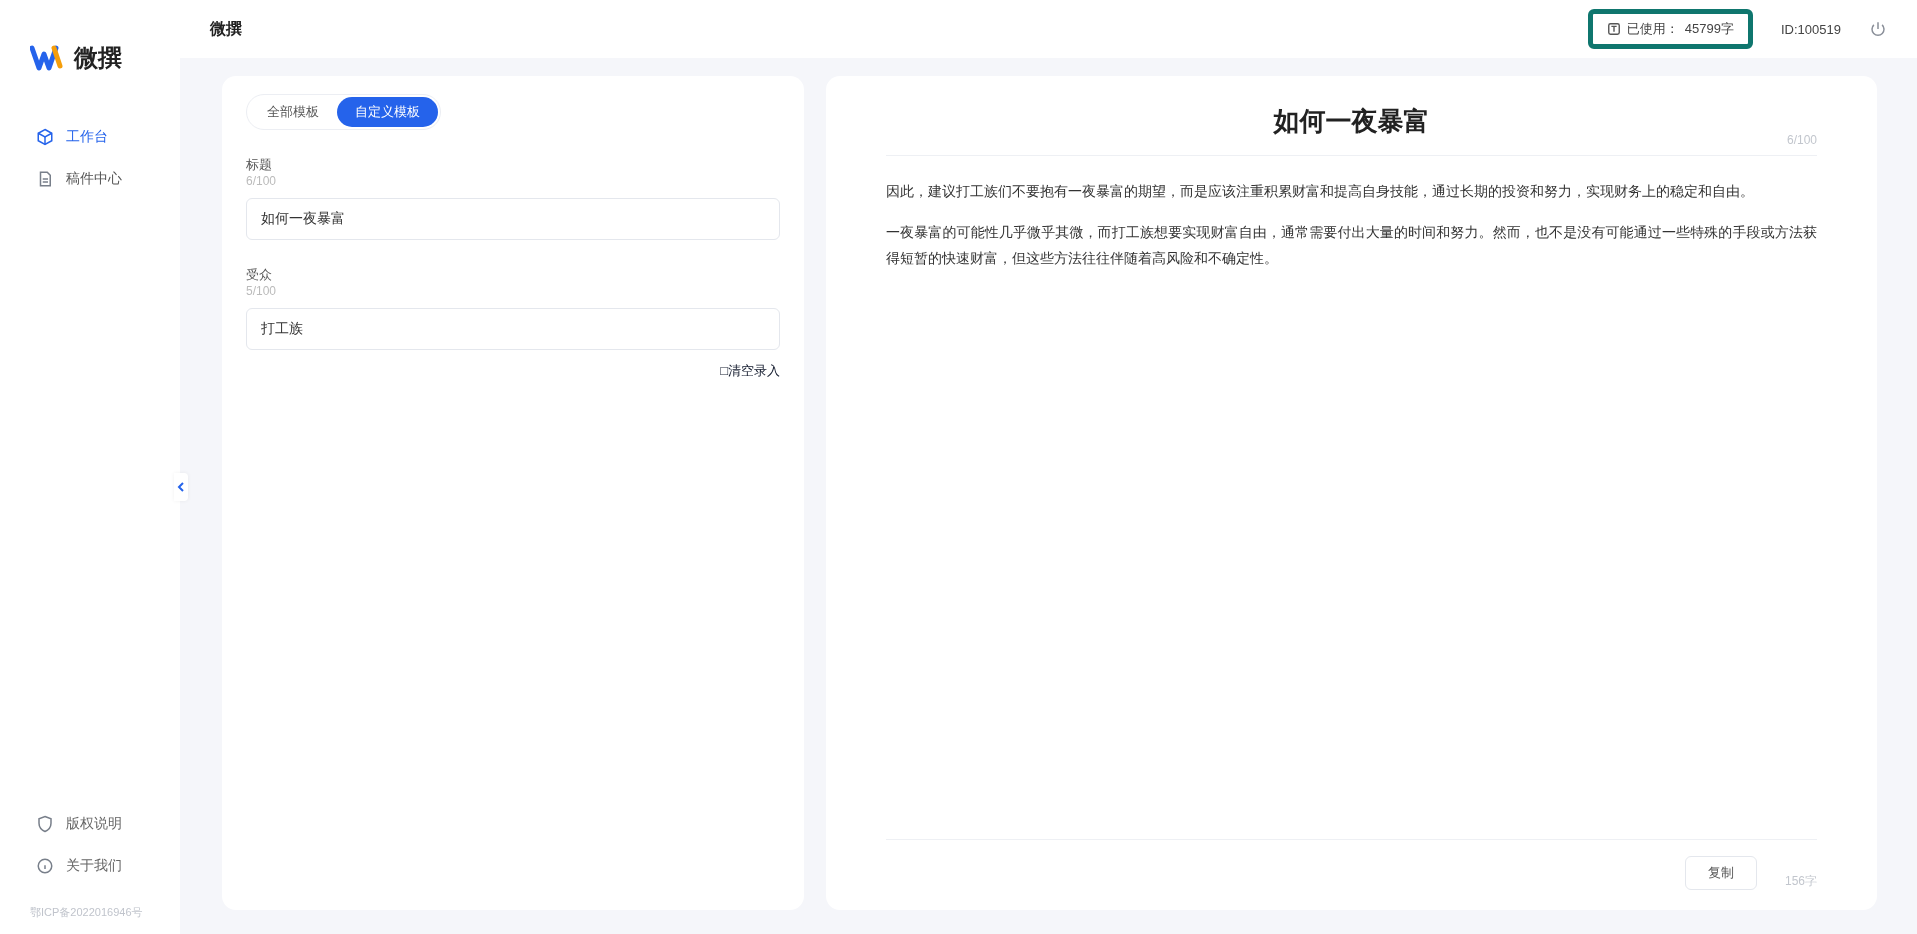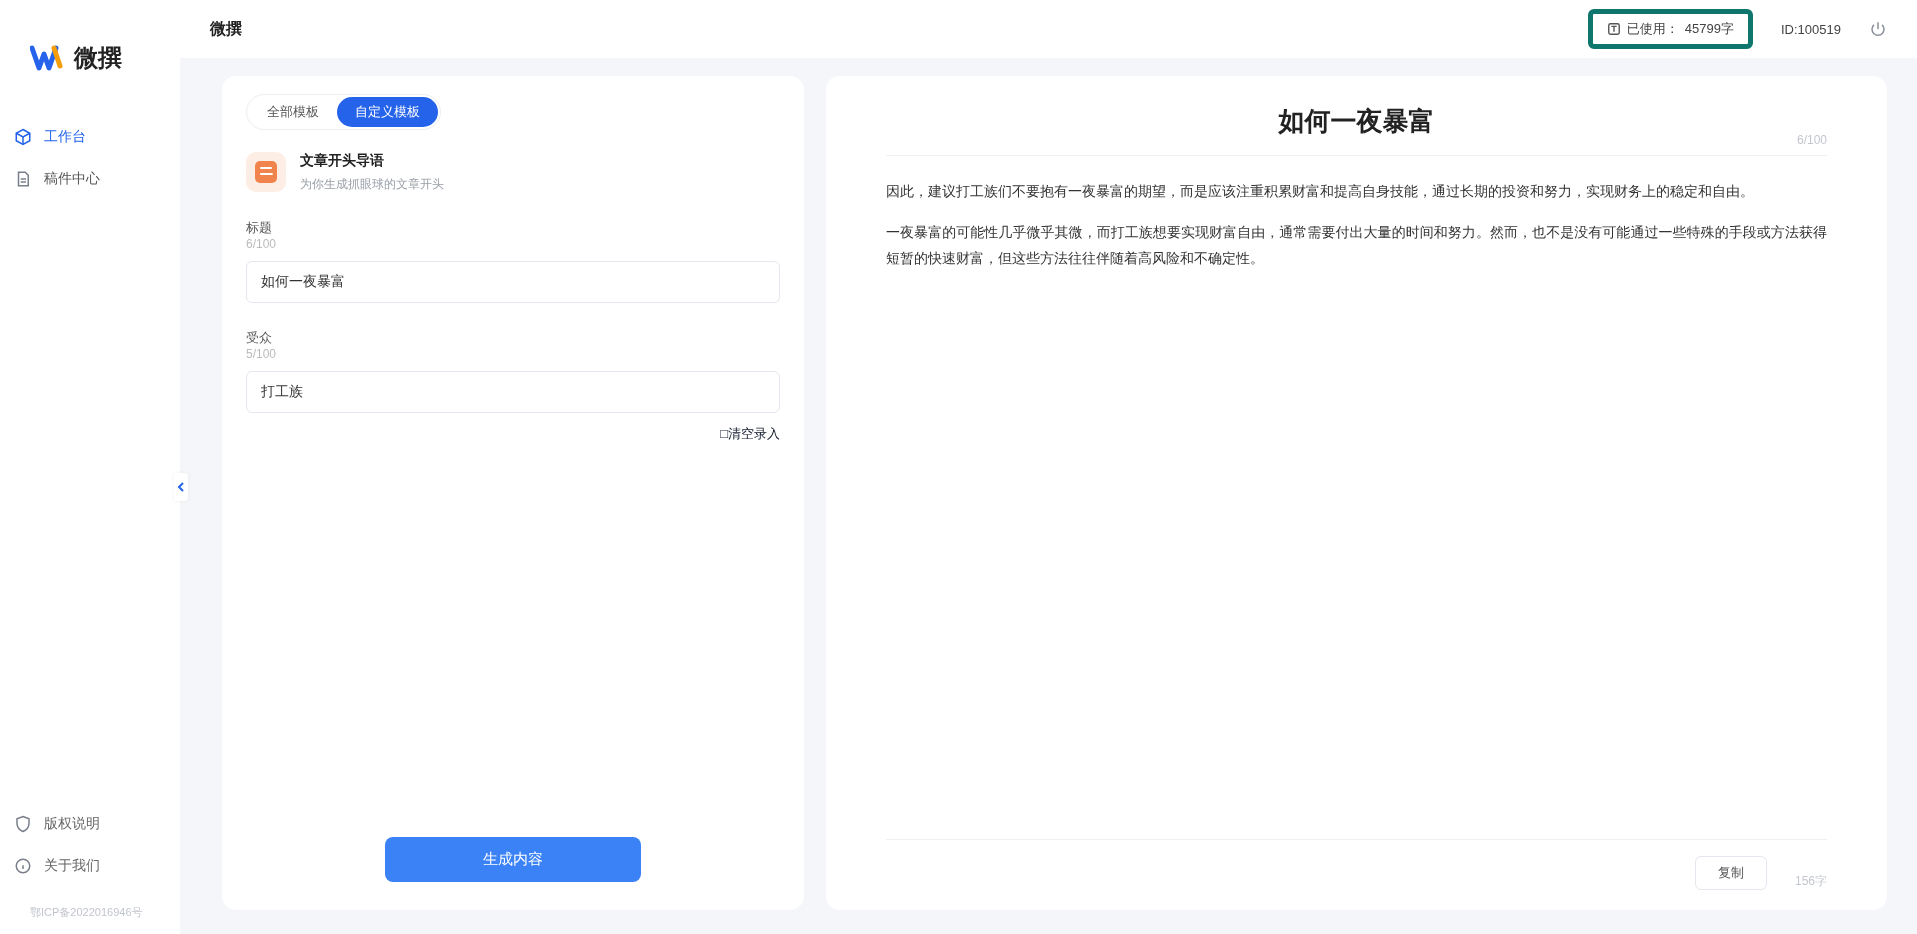--- a/index.html
+++ b/index.html
@@ -38,21 +38,21 @@
   color: #222;
 }
 .nav {
   padding: 10px 0;
   flex: 1;
 }
 .nav-item {
   display: flex;
   align-items: center;
   gap: 12px;
-  padding: 12px 14px;
+  padding: 12px 36px;
   color: #555;
   cursor: pointer;
 }
 .nav-item.active { color: #2563eb; }
 .nav-item .icon { width: 18px; height: 18px; display:flex; align-items:center; justify-content:center; }
 .nav-bottom {
   padding-bottom: 18px;
 }
 .nav-bottom .nav-item { color: #666; font-size: 14px; }
 .icp {
@@ -105,21 +105,21 @@
 }
 .usage-badge .icon { width:14px; height:14px; }
 .id-text { font-size:13px; color:#444; }
 .power-btn { width:18px; height:18px; cursor:pointer; color:#888; }
 
 
 .content {
   flex:1;
   display:flex;
   gap: 22px;
-  padding: 18px 30px 24px 42px;
+  padding: 18px 40px 24px 42px;
 }
 
 
 .panel-left {
   width: 582px;
   background:#fff;
   border-radius:14px;
   display:flex;
   flex-direction:column;
   padding: 18px 24px;
@@ -358,29 +358,20 @@
   </div>
 
   <div class="content">
 
     <section class="panel-left">
       <div class="tabs">
         <div class="tab">全部模板</div>
         <div class="tab active">自定义模板</div>
       </div>
 
-      <div class="template-head">
-        <div class="template-icon">
-            <div class="inner"></div>
-          </div>
-        <div class="template-meta">
-          <div class="name">文章开头导语</div>
-          <div class="desc">为你生成抓眼球的文章开头</div>
-        </div>
-      </div>
 
       <div class="field-block">
         <div class="field-label-row">
           <span>标题</span>
           <span class="field-count">6/100</span>
         </div>
         <input class="text-input" type="text" value="如何一夜暴富" style="">
       </div>
 
       <div class="field-block">
@@ -388,21 +379,20 @@
           <span>受众</span>
           <span class="field-count">5/100</span>
         </div>
         <input class="text-input" type="text" value="打工族" style="">
       </div>
 
       <div class="clear-link">□清空录入</div>
 
       <div class="panel-left-spacer"></div>
 
-      <button class="generate-btn">生成内容</button>
     </section>
 
     <section class="panel-right">
       <div class="result-title-row">
         <div class="result-title">如何一夜暴富</div>
         <div class="result-title-count">6/100</div>
       </div>
       <div class="result-body">
         <p>因此，建议打工族们不要抱有一夜暴富的期望，而是应该注重积累财富和提高自身技能，通过长期的投资和努力，实现财务上的稳定和自由。</p>
         <p>一夜暴富的可能性几乎微乎其微，而打工族想要实现财富自由，通常需要付出大量的时间和努力。然而，也不是没有可能通过一些特殊的手段或方法获得短暂的快速财富，但这些方法往往伴随着高风险和不确定性。</p>

